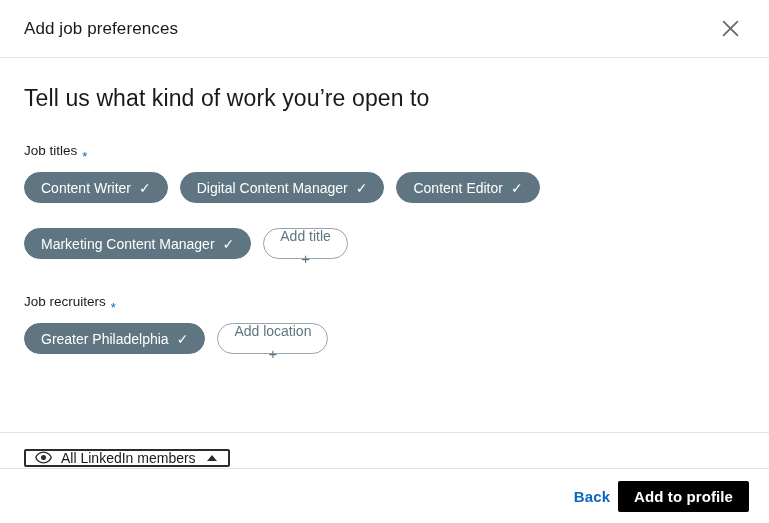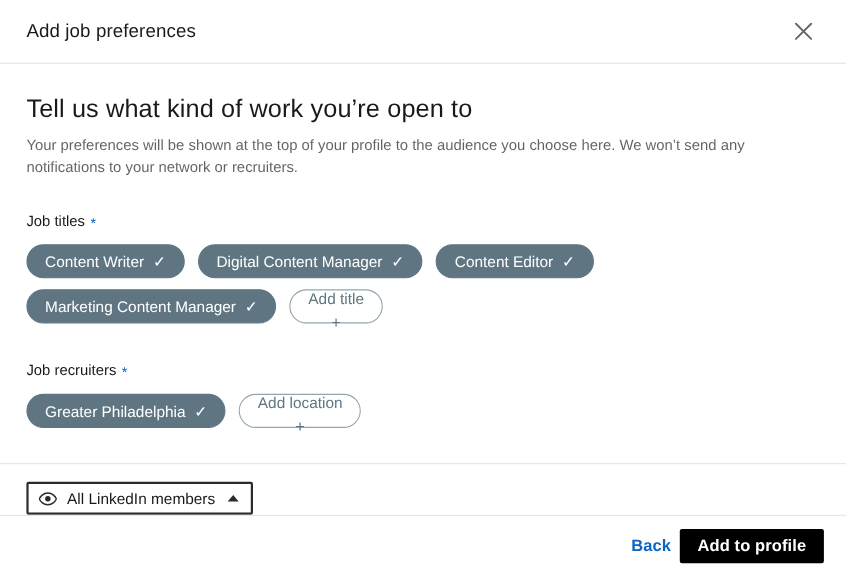--- a/index.html
+++ b/index.html
@@ -84,35 +84,35 @@
 
   .field-block { margin-top: 30px; }
   .field-block.locations { margin-top: 34px; }
 
   .field-label {
     font-size: 13.5px;
     line-height: 18px;
     color: rgba(0,0,0,0.9);
     margin-bottom: 12px;
     display: flex;
-    align-items: center;
+    align-items: flex-end;
     gap: 5px;
   }
   .required-star {
     color: #0a66c2;
     font-size: 13px;
     line-height: 10px;
     position: relative;
     top: 2px;
   }
 
   .pill-row {
     display: flex;
     flex-wrap: wrap;
-    gap: 10px 12px;
+    gap: 25px 12px;
     max-width: 720px;
   }
 
   .pill {
     display: inline-flex;
     align-items: center;
     gap: 8px;
     height: 31px;
     padding: 0 16px;
     border-radius: 16px;
@@ -142,21 +142,21 @@
   .visibility-bar {
     border-top: 1px solid #e4e4e4;
     padding: 16px 24px 0 24px;
     box-sizing: border-box;
     margin-top: 26px;
   }
   .visibility-btn {
     display: inline-flex;
     align-items: center;
     gap: 9px;
-    height: 30px;
+    height: 18px;
     padding: 0 11px 0 9px;
     background: #ffffff;
     border: 2px solid #2b2b2b;
     border-radius: 2px;
     font-size: 14px;
     color: rgba(0,0,0,0.9);
     cursor: pointer;
     box-sizing: border-box;
     font-family: "Liberation Sans", sans-serif;
   }
@@ -218,21 +218,20 @@
         <svg width="19" height="19" viewBox="0 0 19 19" aria-hidden="true">
           <path d="M2.6 2.6 L16.4 16.4 M16.4 2.6 L2.6 16.4" stroke="#666666" stroke-width="1.7" stroke-linecap="round" fill="none"></path>
         </svg>
       </span>
     </button>
   </div>
 
   <div class="modal-body">
 
     <h2 class="section-heading">Tell us what kind of work you’re open to</h2>
-    <p class="section-desc">Your preferences will be shown at the top of your profile to the audience you choose here. We won’t send any notifications to your network or recruiters.</p>
 
     <div class="field-block titles">
       <div class="field-label">
         <span>Job titles</span>
         <span class="required-star">*</span>
       </div>
       <div class="pill-row">
 
         <button class="pill selected">
           <span>Content Writer</span>

